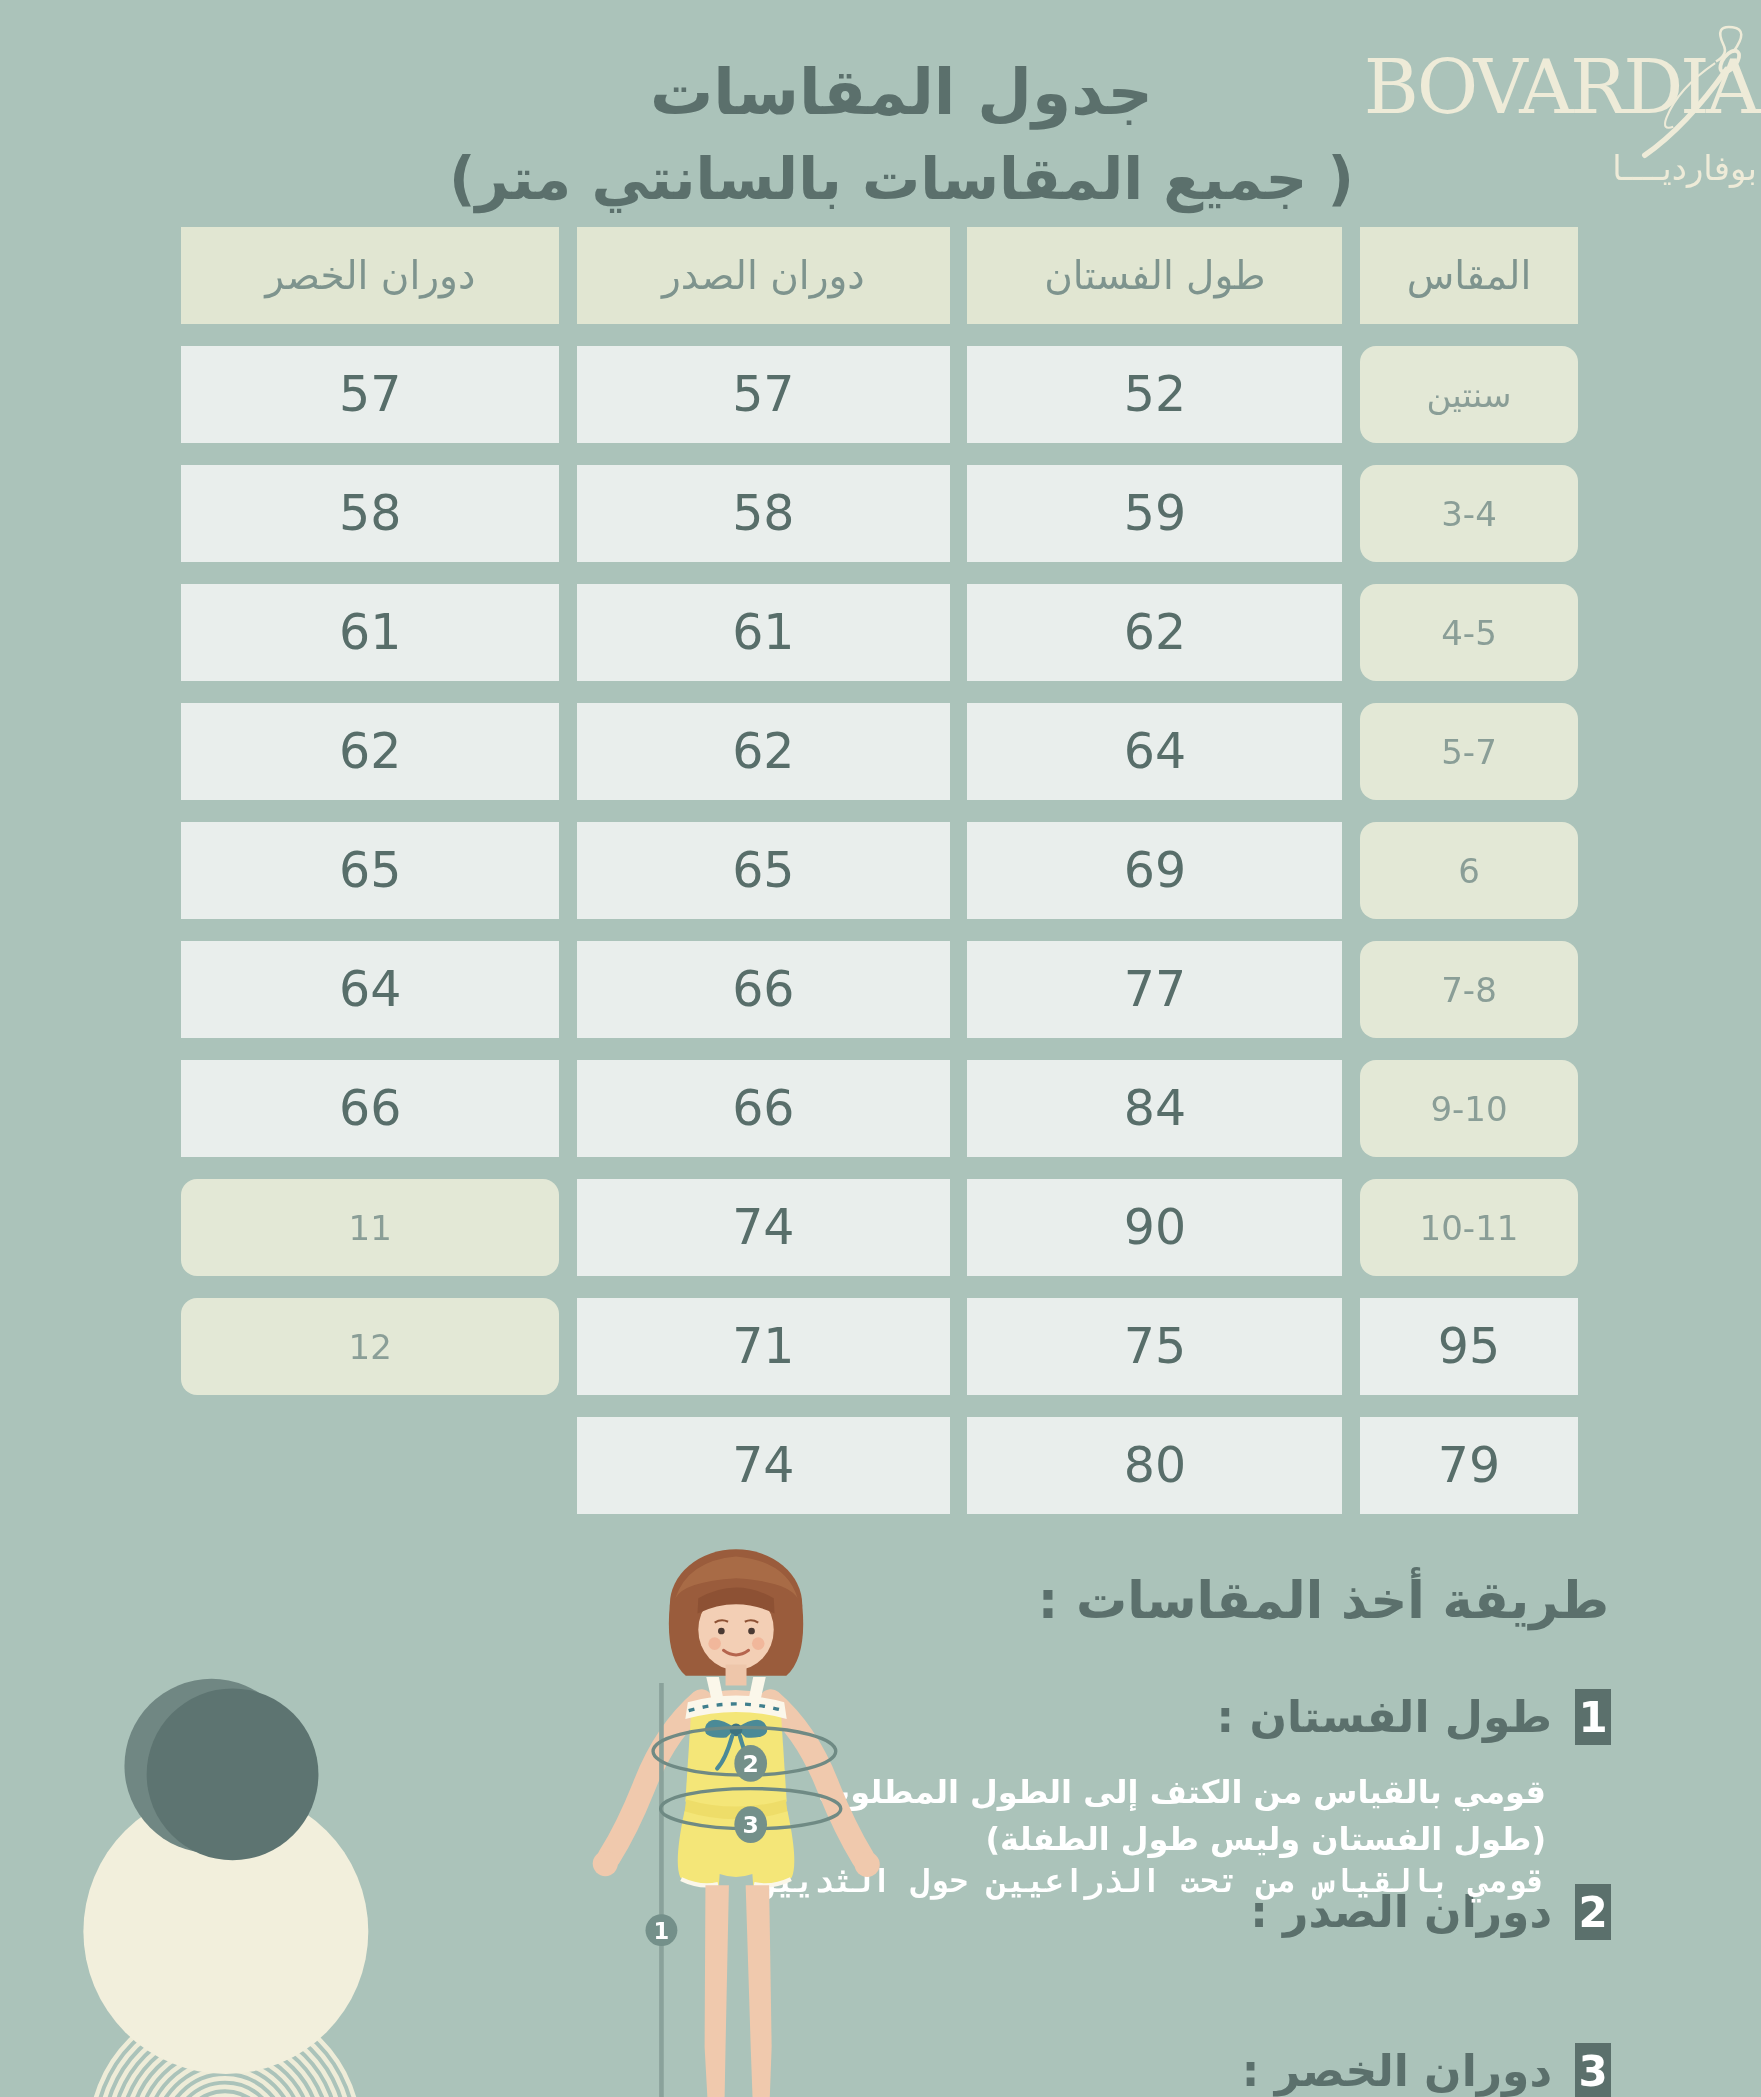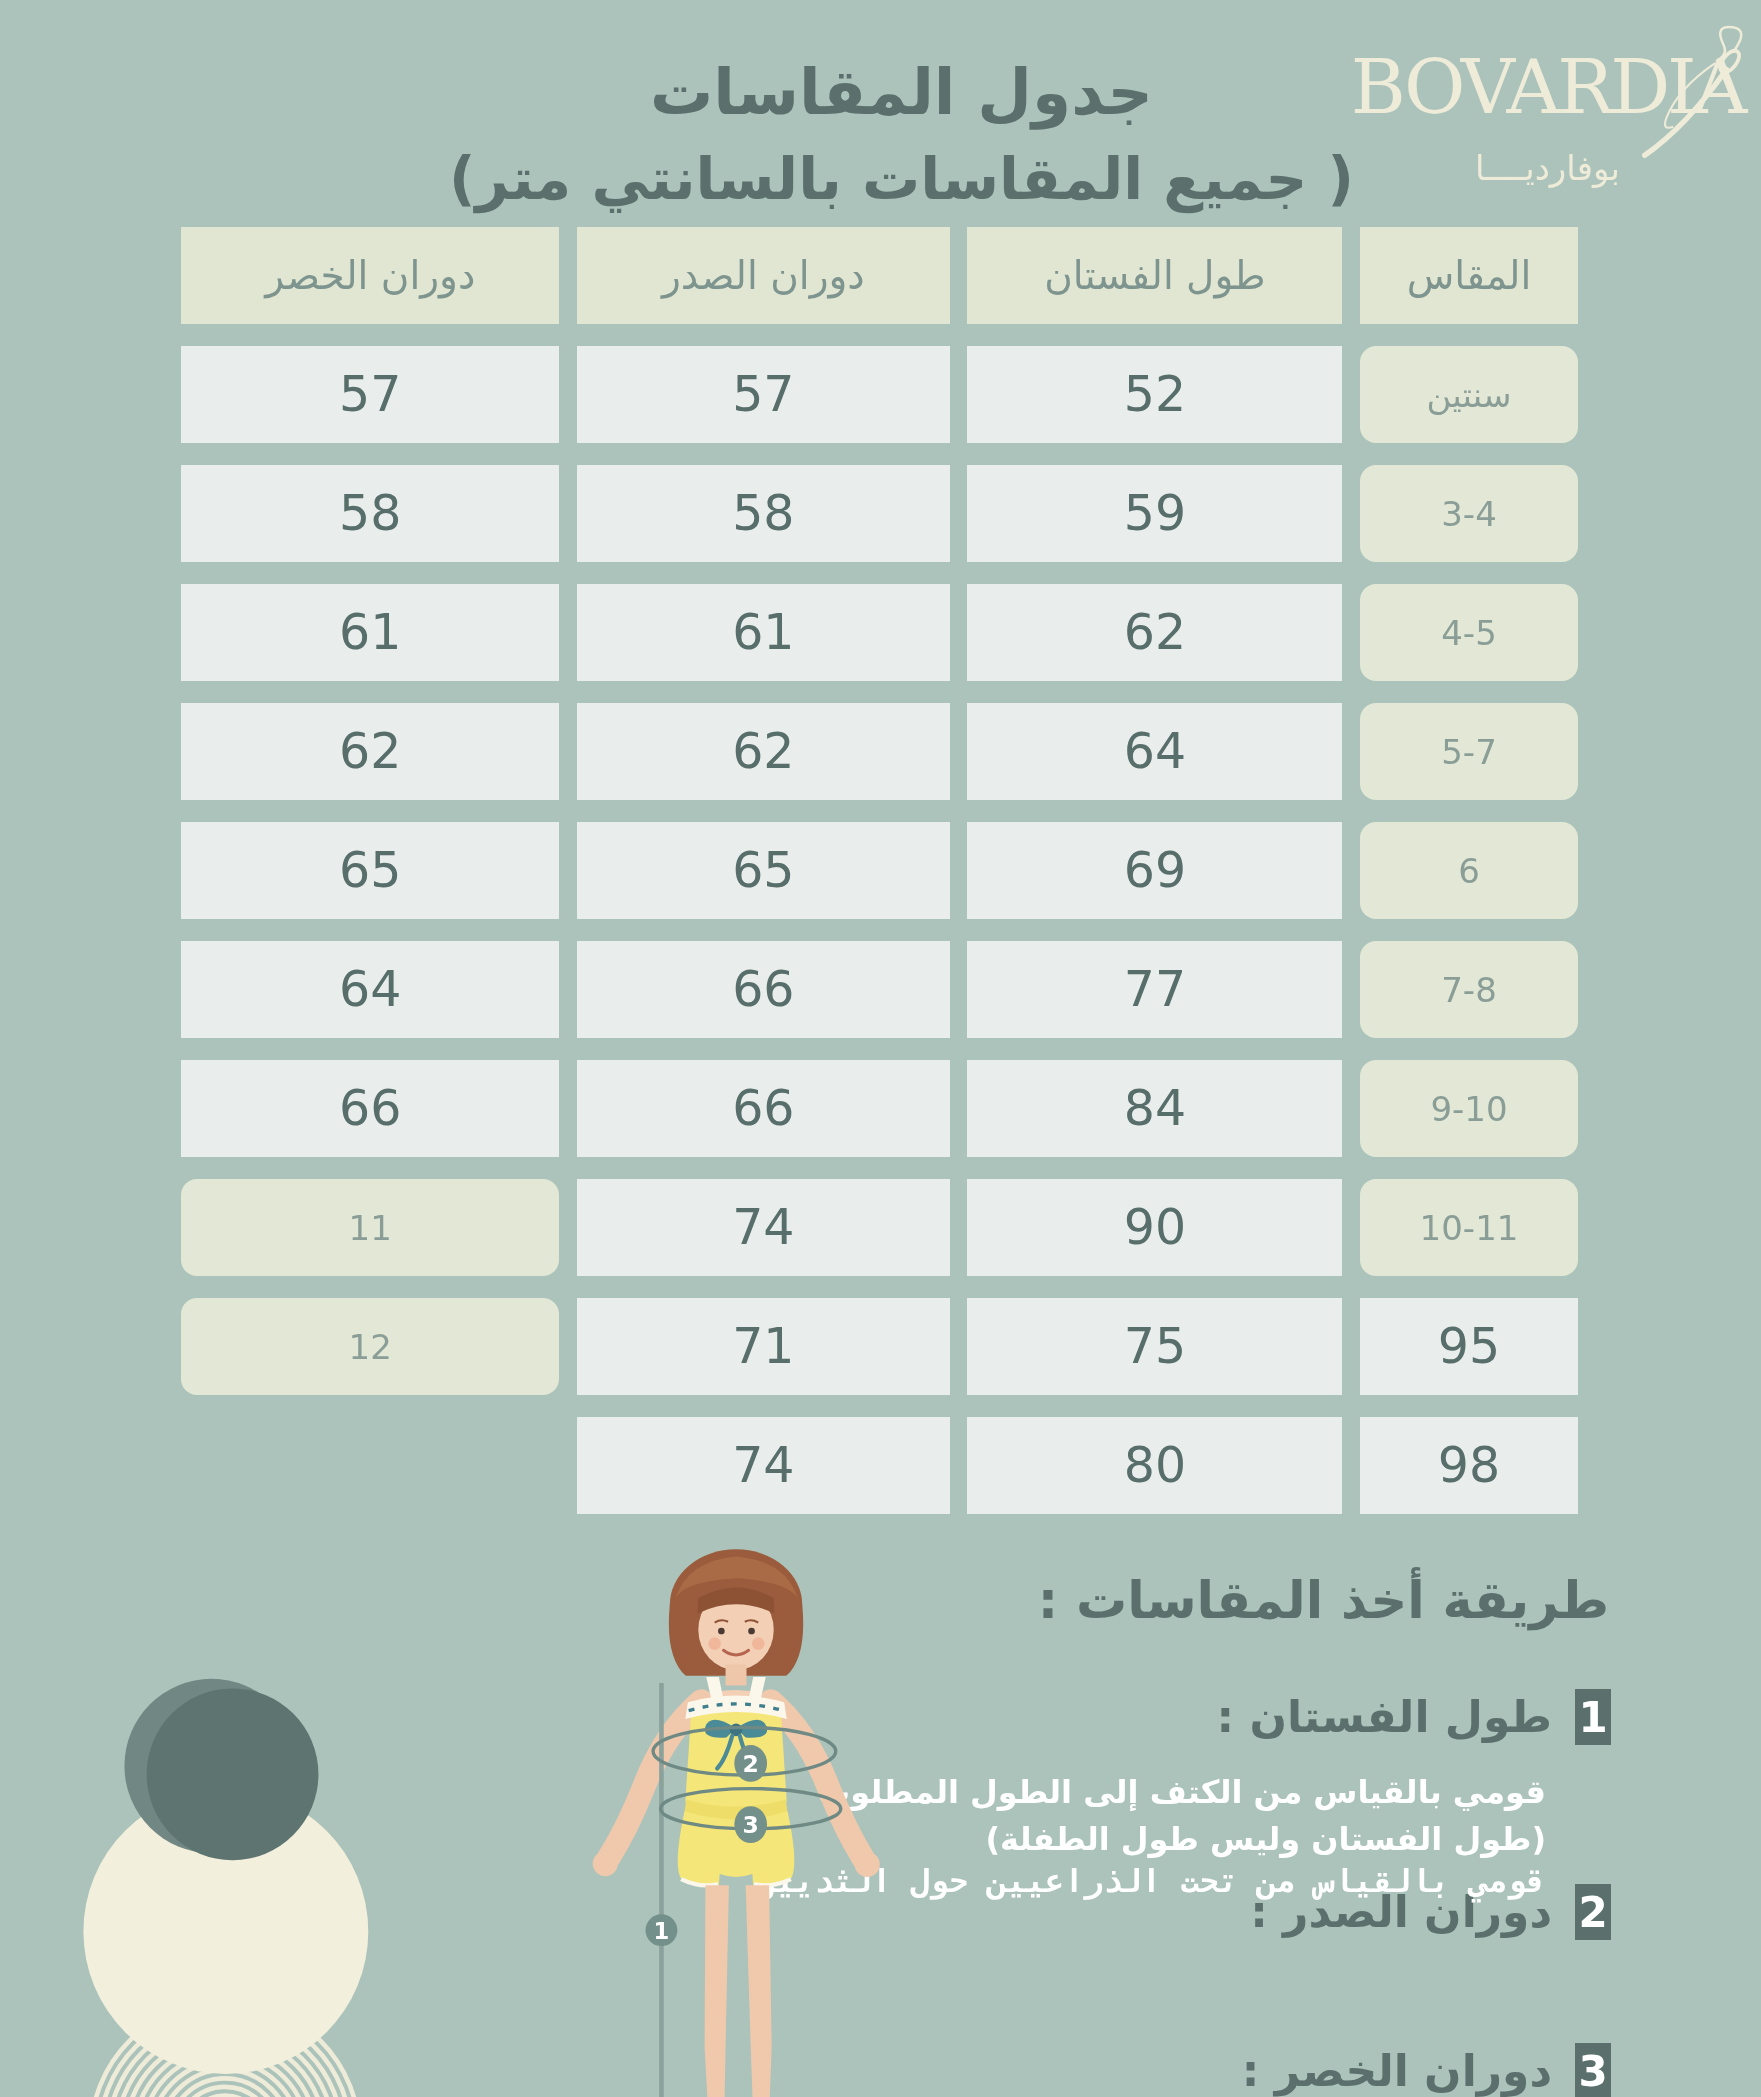--- a/index.html
+++ b/index.html
@@ -5,21 +5,21 @@
   html,body{margin:0;padding:0;}
   .canvas{
     position:relative;width:1762px;height:2202px;overflow:hidden;
     background:#abc3ba;font-family:"DejaVu Sans",sans-serif;
   }
   
   .title-block{position:absolute;left:419px;top:21px;width:965px;text-align:center;
     color:#5b706c;font-weight:bold;direction:rtl;margin-top:36px;}
   .title-line1{font-size:63px;line-height:1.15;}
   .title-line2{font-size:58px;line-height:1.15;margin-top:17px;}
-  .brand{position:absolute;left:1338px;top:50px;width:419px;text-align:center;color:#eeebd8;}
+  .brand{position:absolute;left:1338px;top:50px;width:419px;text-align:right;color:#eeebd8;}
   .brand-wordmark{font-family:"DejaVu Serif",serif;font-size:75px;letter-spacing:-0.045em;
     line-height:1;white-space:nowrap;}
   .brand-ar{font-size:34px;margin-top:23px;direction:rtl;}
   .needle-svg{position:absolute;left:1628px;top:17px;width:134px;height:151px;}
   
   .size-table{
     position:absolute;left:182px;top:227px;width:1396px;
     display:grid;direction:rtl;
     grid-template-columns:218px 375px 373px 378px;
     grid-auto-rows:97px;column-gap:17.6px;row-gap:22px;
@@ -98,21 +98,21 @@
       <div class="cell value">66</div>
       <div class="cell value">66</div>
       <div class="cell size">10-11</div>
       <div class="cell value">90</div>
       <div class="cell value">74</div>
       <div class="cell size">11</div>
       <div class="cell value">95</div>
       <div class="cell value">75</div>
       <div class="cell value">71</div>
       <div class="cell size">12</div>
-      <div class="cell value">98</div>
+      <div class="cell value">79</div>
       <div class="cell value">80</div>
       <div class="cell value">74</div>
     </div>
 
   <div class="howto-heading">طريقة أخذ المقاسات :</div>
   <div id="howto-items">
       <div class="num-badge" style="top: 1689px;">1</div>
       <div class="item-title" style="top: 1689px;">طول الفستان :</div>
       <div class="item-text" style="top: 1769px;">
         <div>قومي بالقياس من الكتف إلى الطول المطلوب</div>

